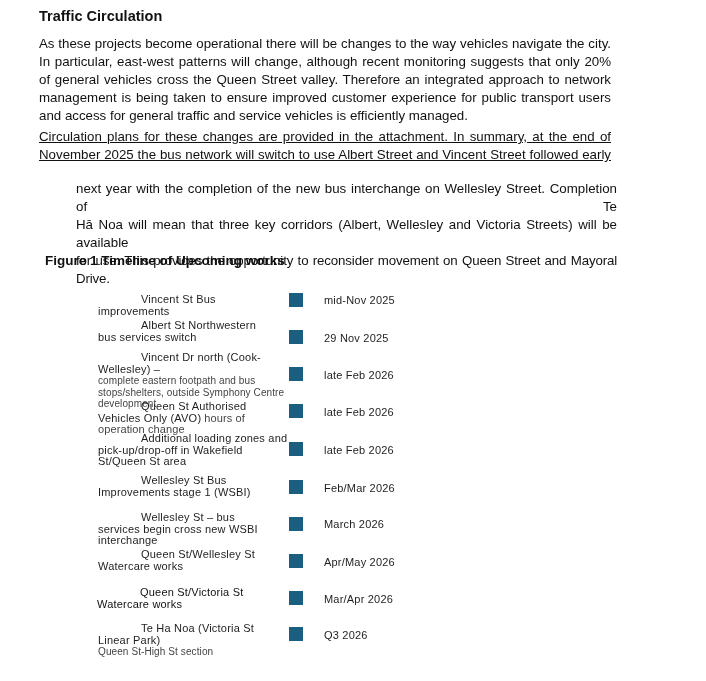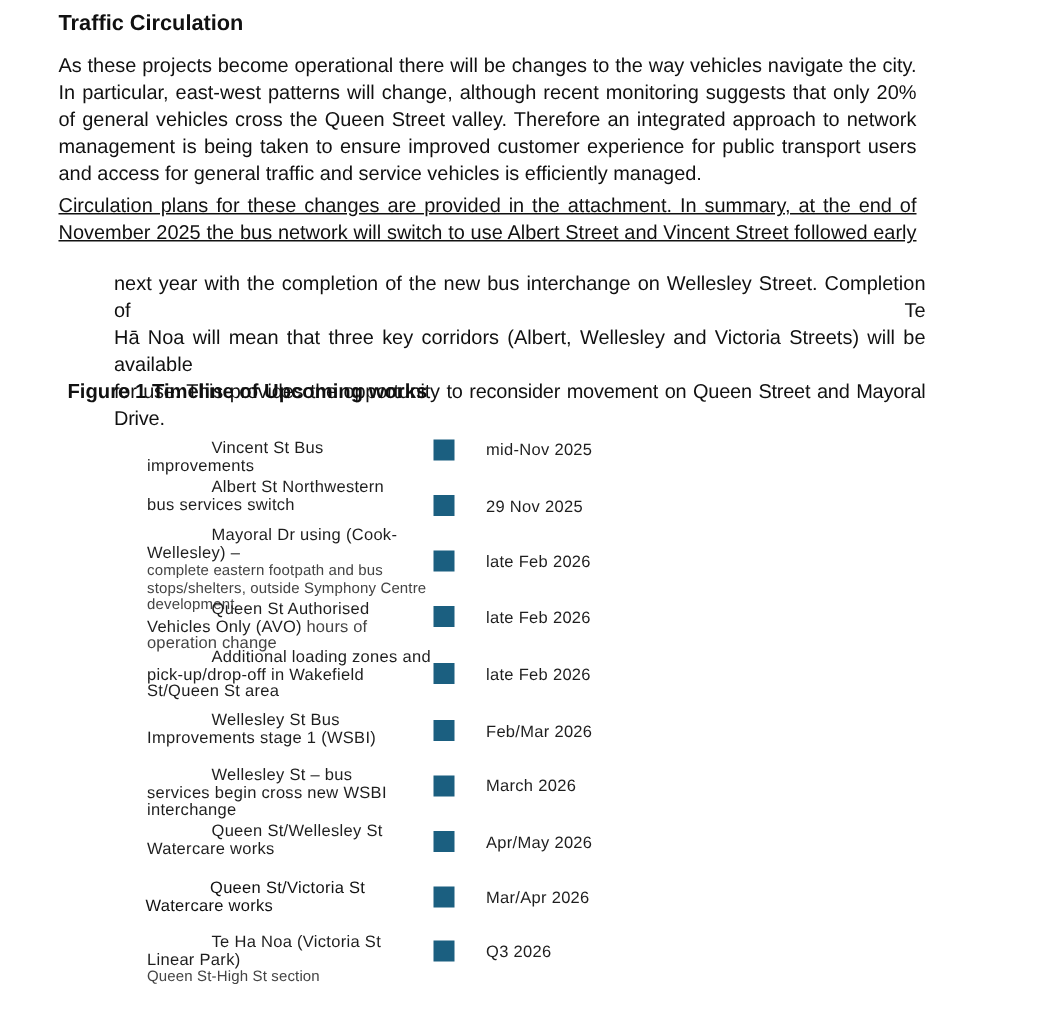--- a/index.html
+++ b/index.html
@@ -49,21 +49,21 @@
     <div class="desc" style="top:1px"><span class="main">Vincent St Bus improvements</span></div>
     <div class="marker" style="top: 0px; background: rgb(27, 95, 128);"></div>
     <div class="date" style="top:1px">mid-Nov 2025</div>
   </div>
   <div class="row" style="top:318px">
     <div class="desc" style="top:2px;width:170px"><span class="main">Albert St Northwestern bus services switch</span></div>
     <div class="marker" style="top: 12px; background: rgb(27, 95, 128);"></div>
     <div class="date" style="top:14px">29 Nov 2025</div>
   </div>
   <div class="row" style="top:352px">
-    <div class="desc" style="top:0px;width:190px"><span class="main">Mayoral Dr using (Cook-Wellesley) –</span><br><span class="sub">complete eastern footpath and bus stops/shelters, outside Symphony Centre development</span></div>
+    <div class="desc" style="top:0px;width:190px"><span class="main">Vincent Dr north (Cook-Wellesley) –</span><br><span class="sub">complete eastern footpath and bus stops/shelters, outside Symphony Centre development</span></div>
     <div class="marker" style="top: 15px; background: rgb(27, 95, 128);"></div>
     <div class="date" style="top:17px">late Feb 2026</div>
   </div>
   <div class="row" style="top:400px">
     <div class="desc" style="top:1px;width:185px"><span class="main">Queen St Authorised Vehicles Only (AVO)</span> <span class="sub" style="font-size:11px">hours of operation change</span></div>
     <div class="marker" style="top: 4px; background: rgb(27, 95, 128);"></div>
     <div class="date" style="top:6px">late Feb 2026</div>
   </div>
   <div class="row" style="top:432px">
     <div class="desc" style="top:1px;width:190px"><span class="main">Additional loading zones and pick-up/drop-off in Wakefield St/Queen St area</span></div>

